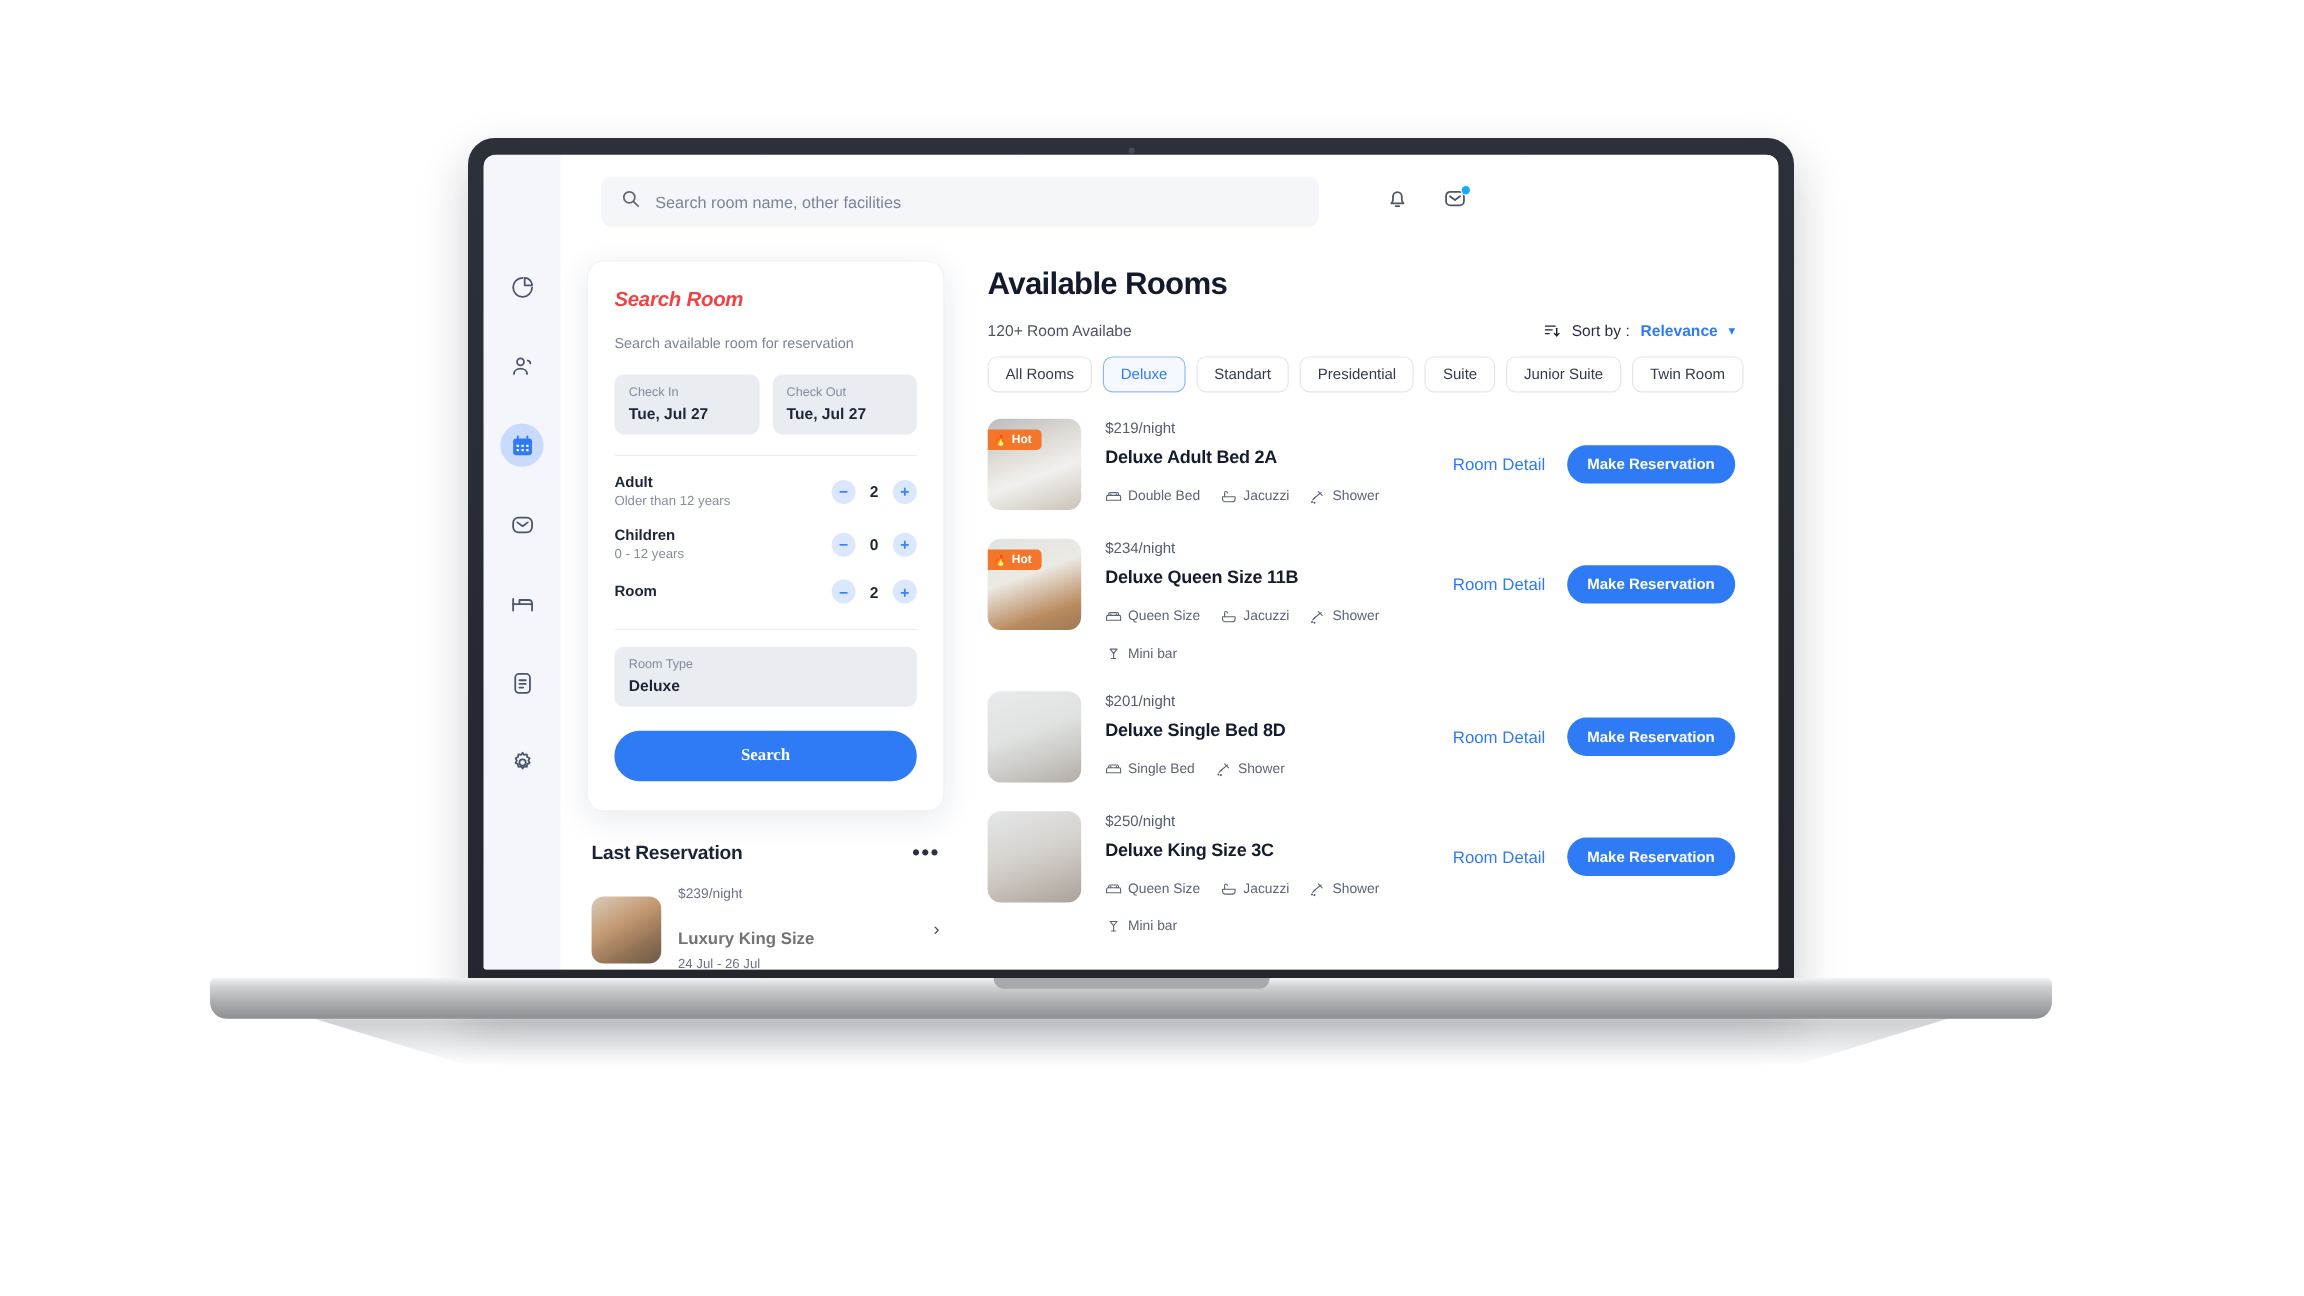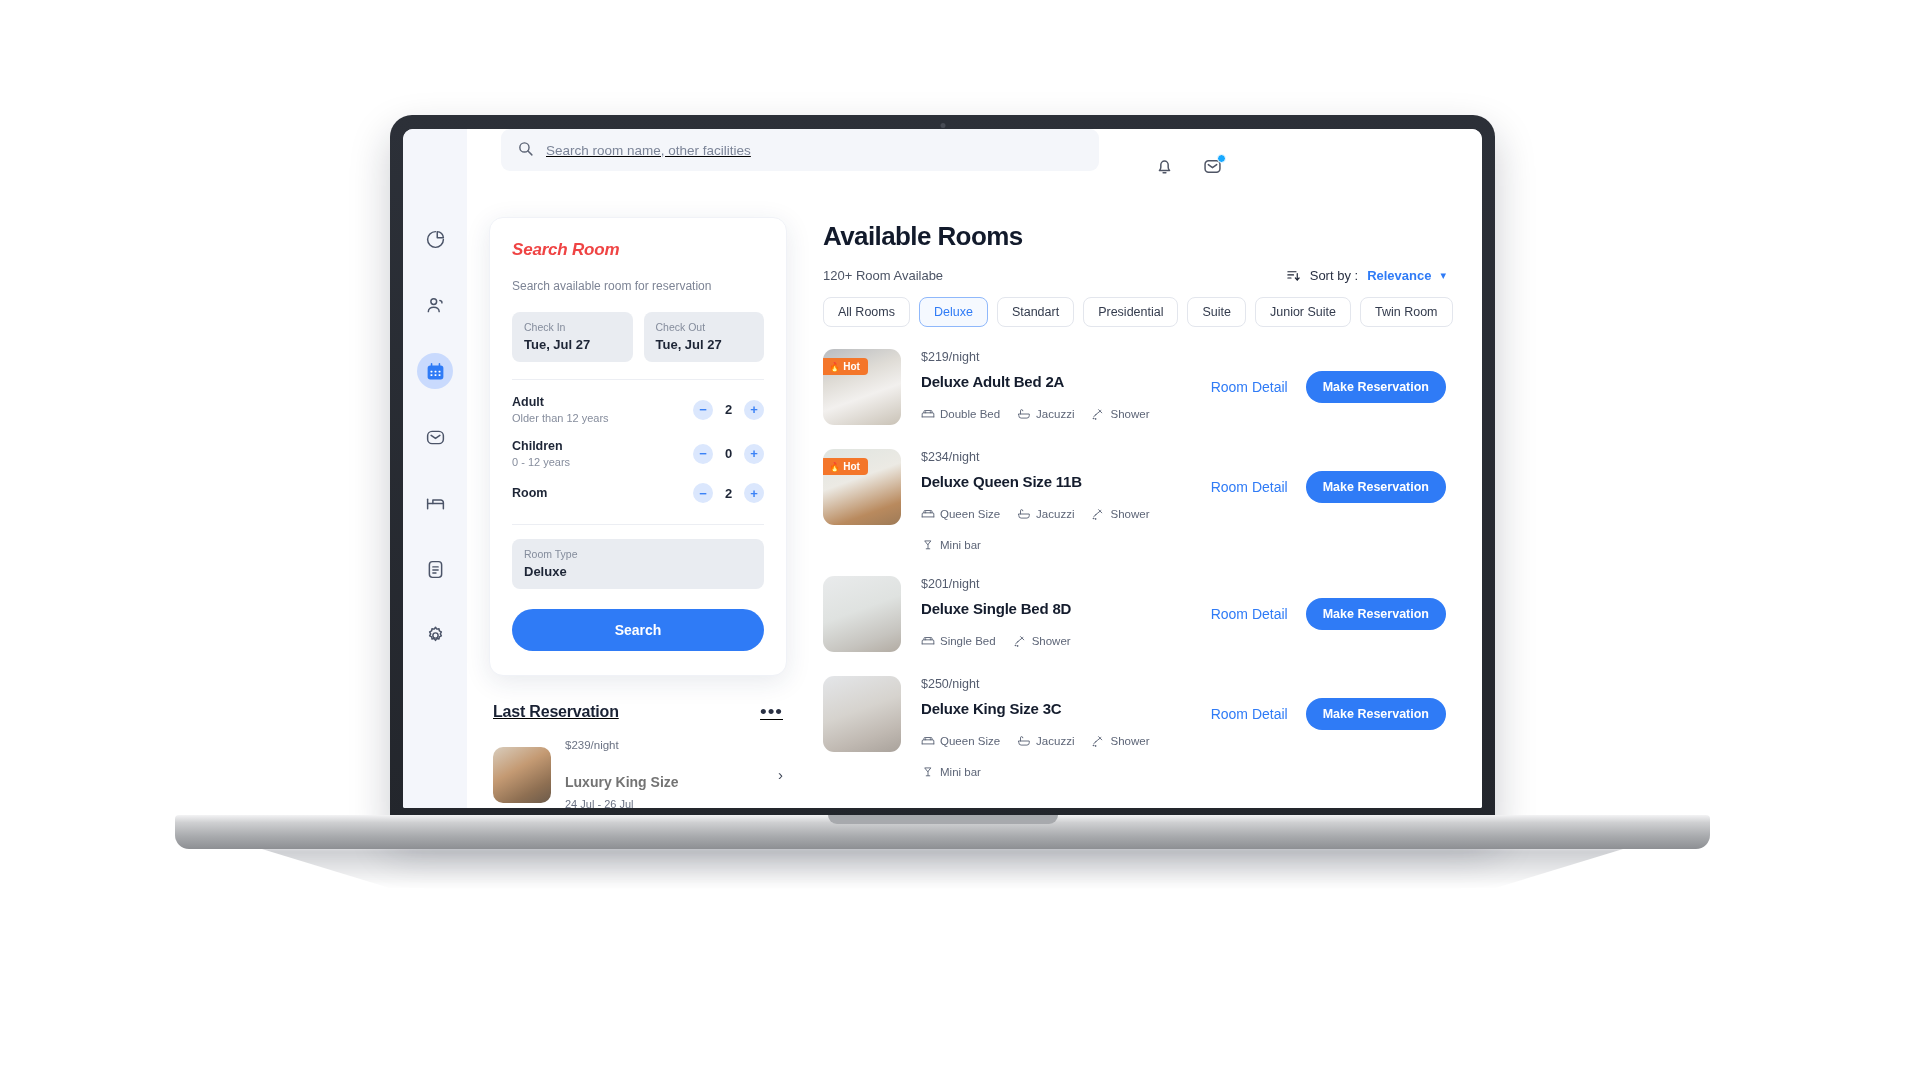--- a/index.html
+++ b/index.html
@@ -61,22 +61,22 @@
     display: flex; align-items: center; justify-content: center;
     color: #4b5468; cursor: pointer;
   }
   .side-btn.active { background: #c9dafd; color: #2f7bf6; }
   .side-btn svg { width: 21px; height: 21px; display: block; }
 
   
   .content { flex: 1; background: #ffffff; display: flex; flex-direction: column; min-width:0; }
 
   .topbar {
-    height: 78px; flex: 0 0 78px; display: flex; 
-    padding: 0 36px 0 34px; gap: 24px; text-decoration: underline;
+    height: 78px; flex: 0 0 78px; display: flex; align-items: center;
+    padding: 0 36px 0 34px; gap: 24px;
   }
   .searchbar {
     flex: 1; max-width: 598px; height: 42px; background: #f4f6fa;
     border-radius: 9px; display: flex; align-items: center; gap: 12px;
     padding: 0 16px; cursor: text;
   }
   .searchbar svg { width: 17px; height: 17px; color: #5c6475; flex:0 0 17px;}
   .searchbar input {
     border: 0; outline: 0; background: transparent; width: 100%;
     font-family: "Liberation Sans", sans-serif; font-size: 13.5px; color: #2d3344;
@@ -125,25 +125,25 @@
   .roomtype {
     background: #e9ecf1; border-radius: 8px; padding: 9px 12px 10px 12px;
     margin-top: 14px; cursor: pointer;
   }
   .roomtype .lbl { font-size: 10.5px; color: #848c9c; }
   .roomtype .val { font-size: 13px; font-weight: bold; color: #1d2536; margin-top: 4px; }
 
   .search-btn {
     width: 100%; height: 42px; margin-top: 20px; border: 0; cursor: pointer;
     background: #2f7bf6; color: #fff; border-radius: 22px;
-    font-family: Liberation Sans, sans-serif; font-size: 14px; font-weight: bold;
+    font-family: Liberation Serif, serif; font-size: 14px; font-weight: bold;
   }
 
   .last-res { margin-top: 26px; padding: 0 4px; }
-  .last-head { display: flex; align-items: center; justify-content: space-between; text-decoration: underline; }
+  .last-head { display: flex; align-items: center; justify-content: space-between; }
   .last-head h3 { font-size: 16px; color: #1a2234; letter-spacing: -.2px; }
   .dots { color: #2a3144; font-size: 19px; letter-spacing: 1px; cursor: pointer; line-height: 1; }
   .res-item { display: flex; align-items: center; gap: 14px; margin-top: 18px; cursor: pointer; }
   .res-thumb { width: 58px; height: 56px; border-radius: 10px; flex: 0 0 58px;
     background: linear-gradient(150deg,#d9cdbd 0%,#c49a73 40%,#8e6f52 75%,#6b5a4a 100%); }
   .res-meta { flex: 1; min-width:0; }
   .res-meta .p { font-size: 11.5px; color: #6b7283; }
   .res-meta .n { font-size: 14px; font-weight: bold; color: #737373; margin-top: 23px; }
   .res-meta .d { font-size: 11px; color: #6b7283; margin-top: 8px; }
   .chev { color: #3f4657; font-size: 15px; }

